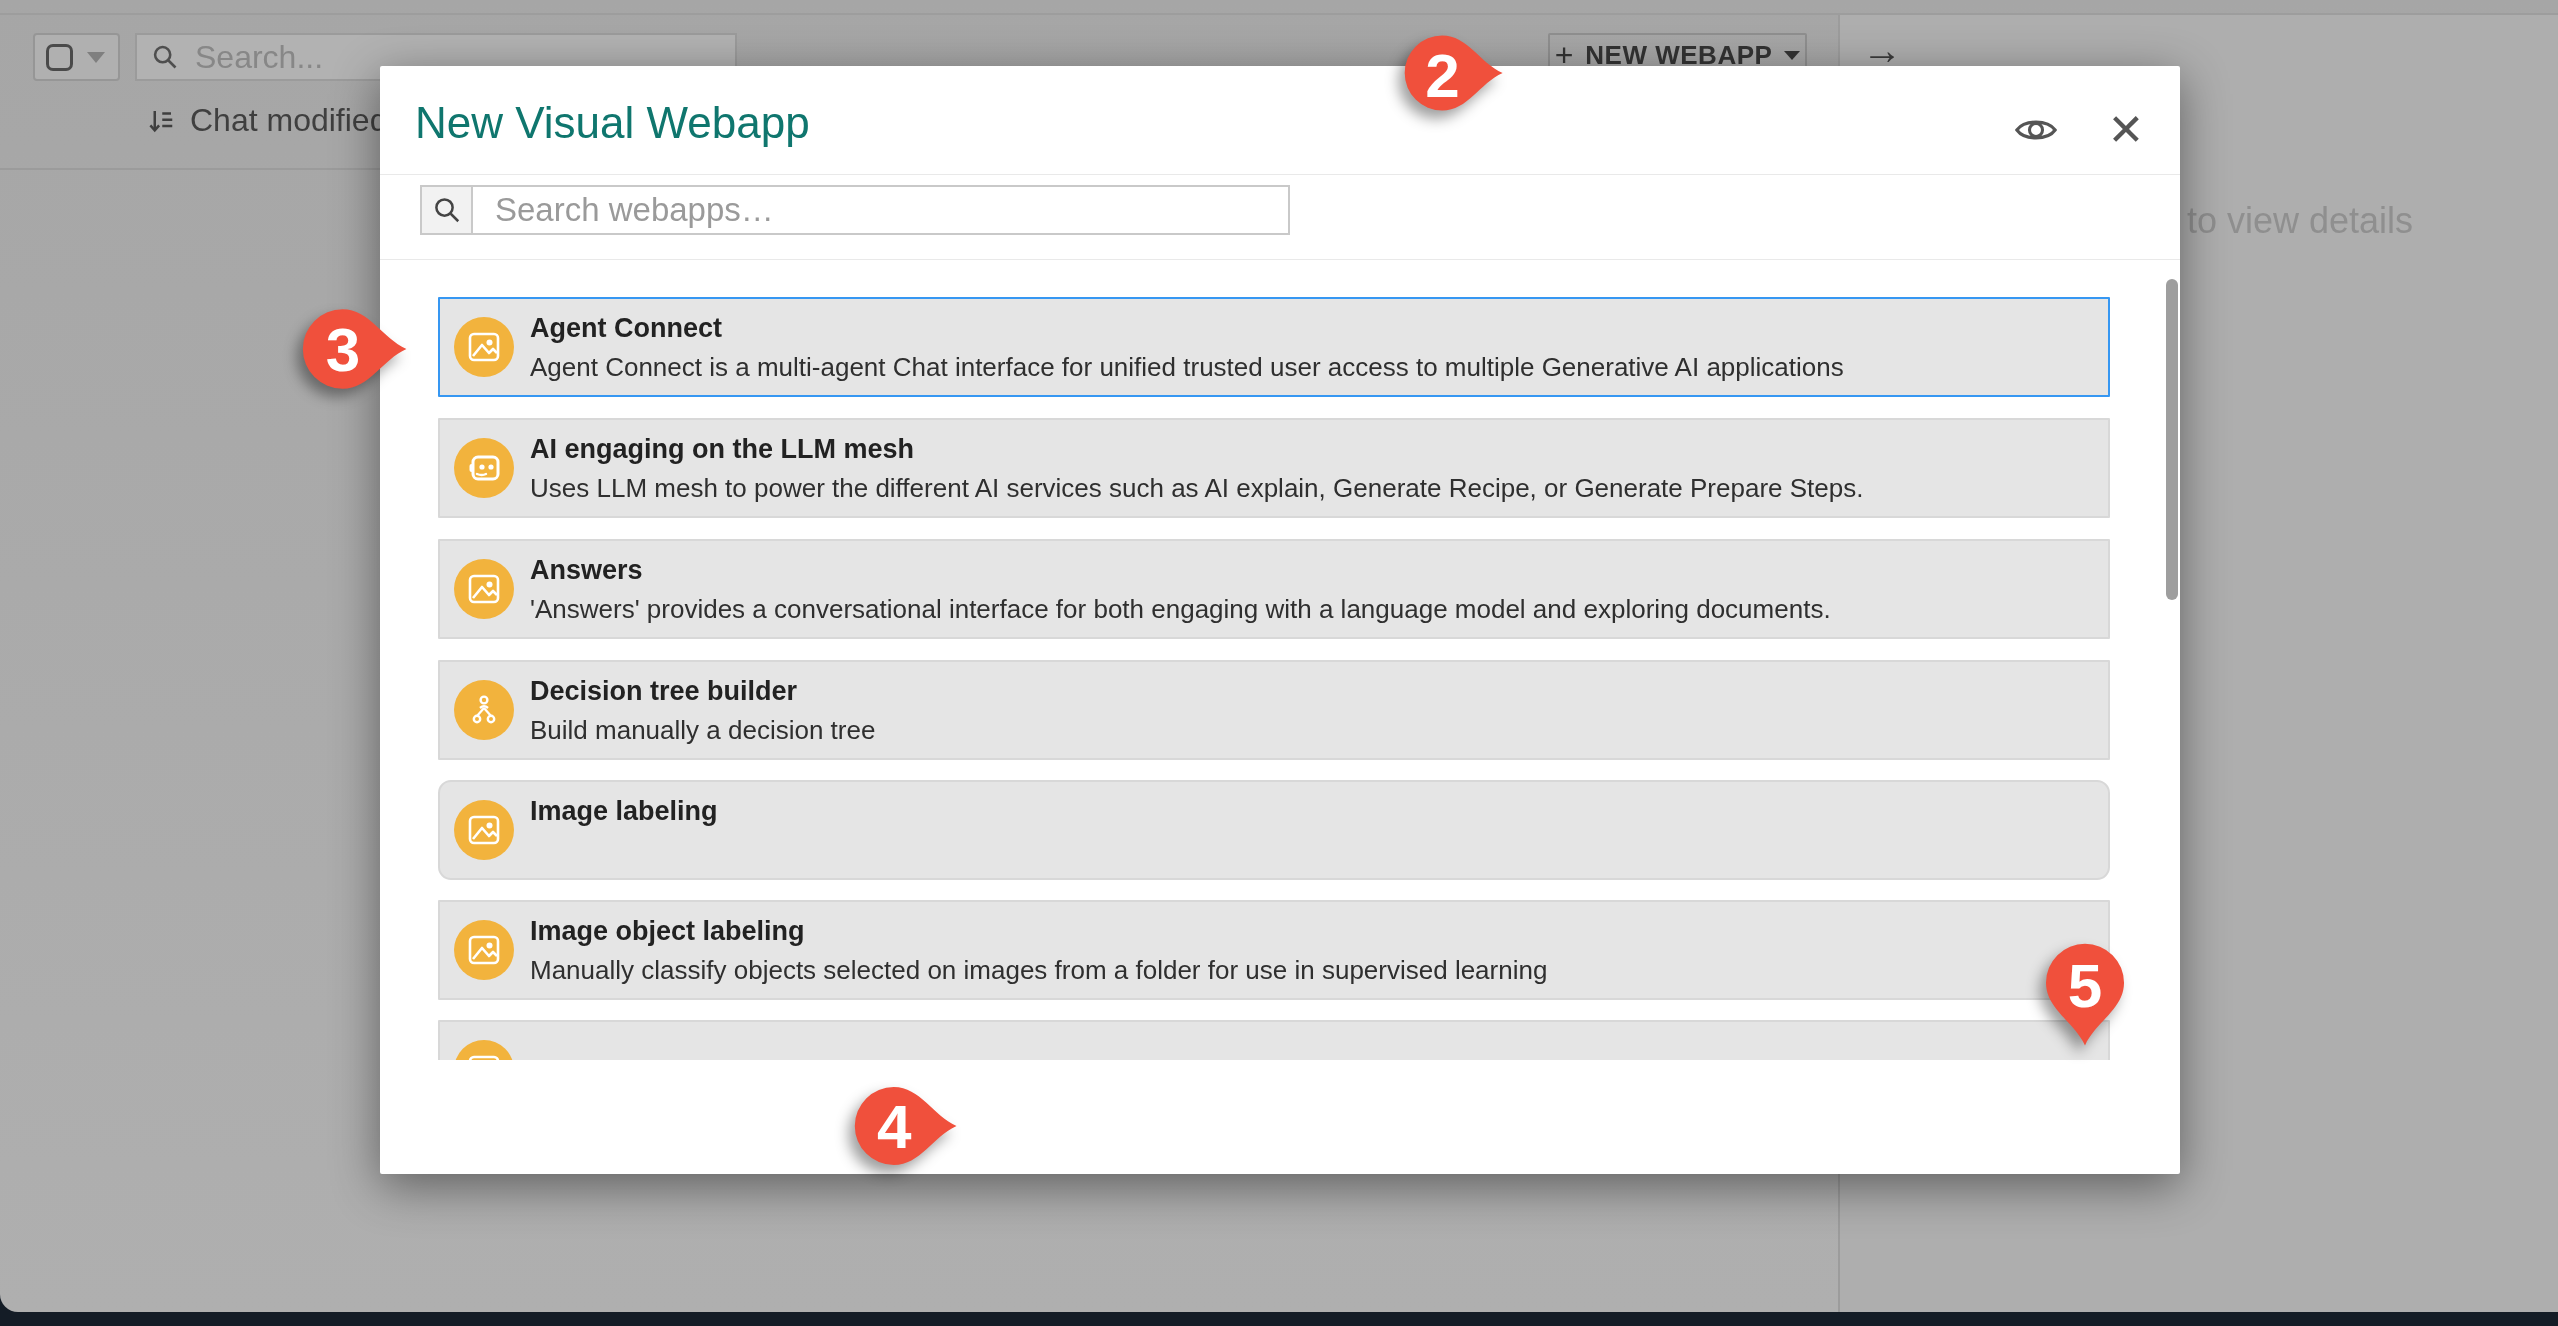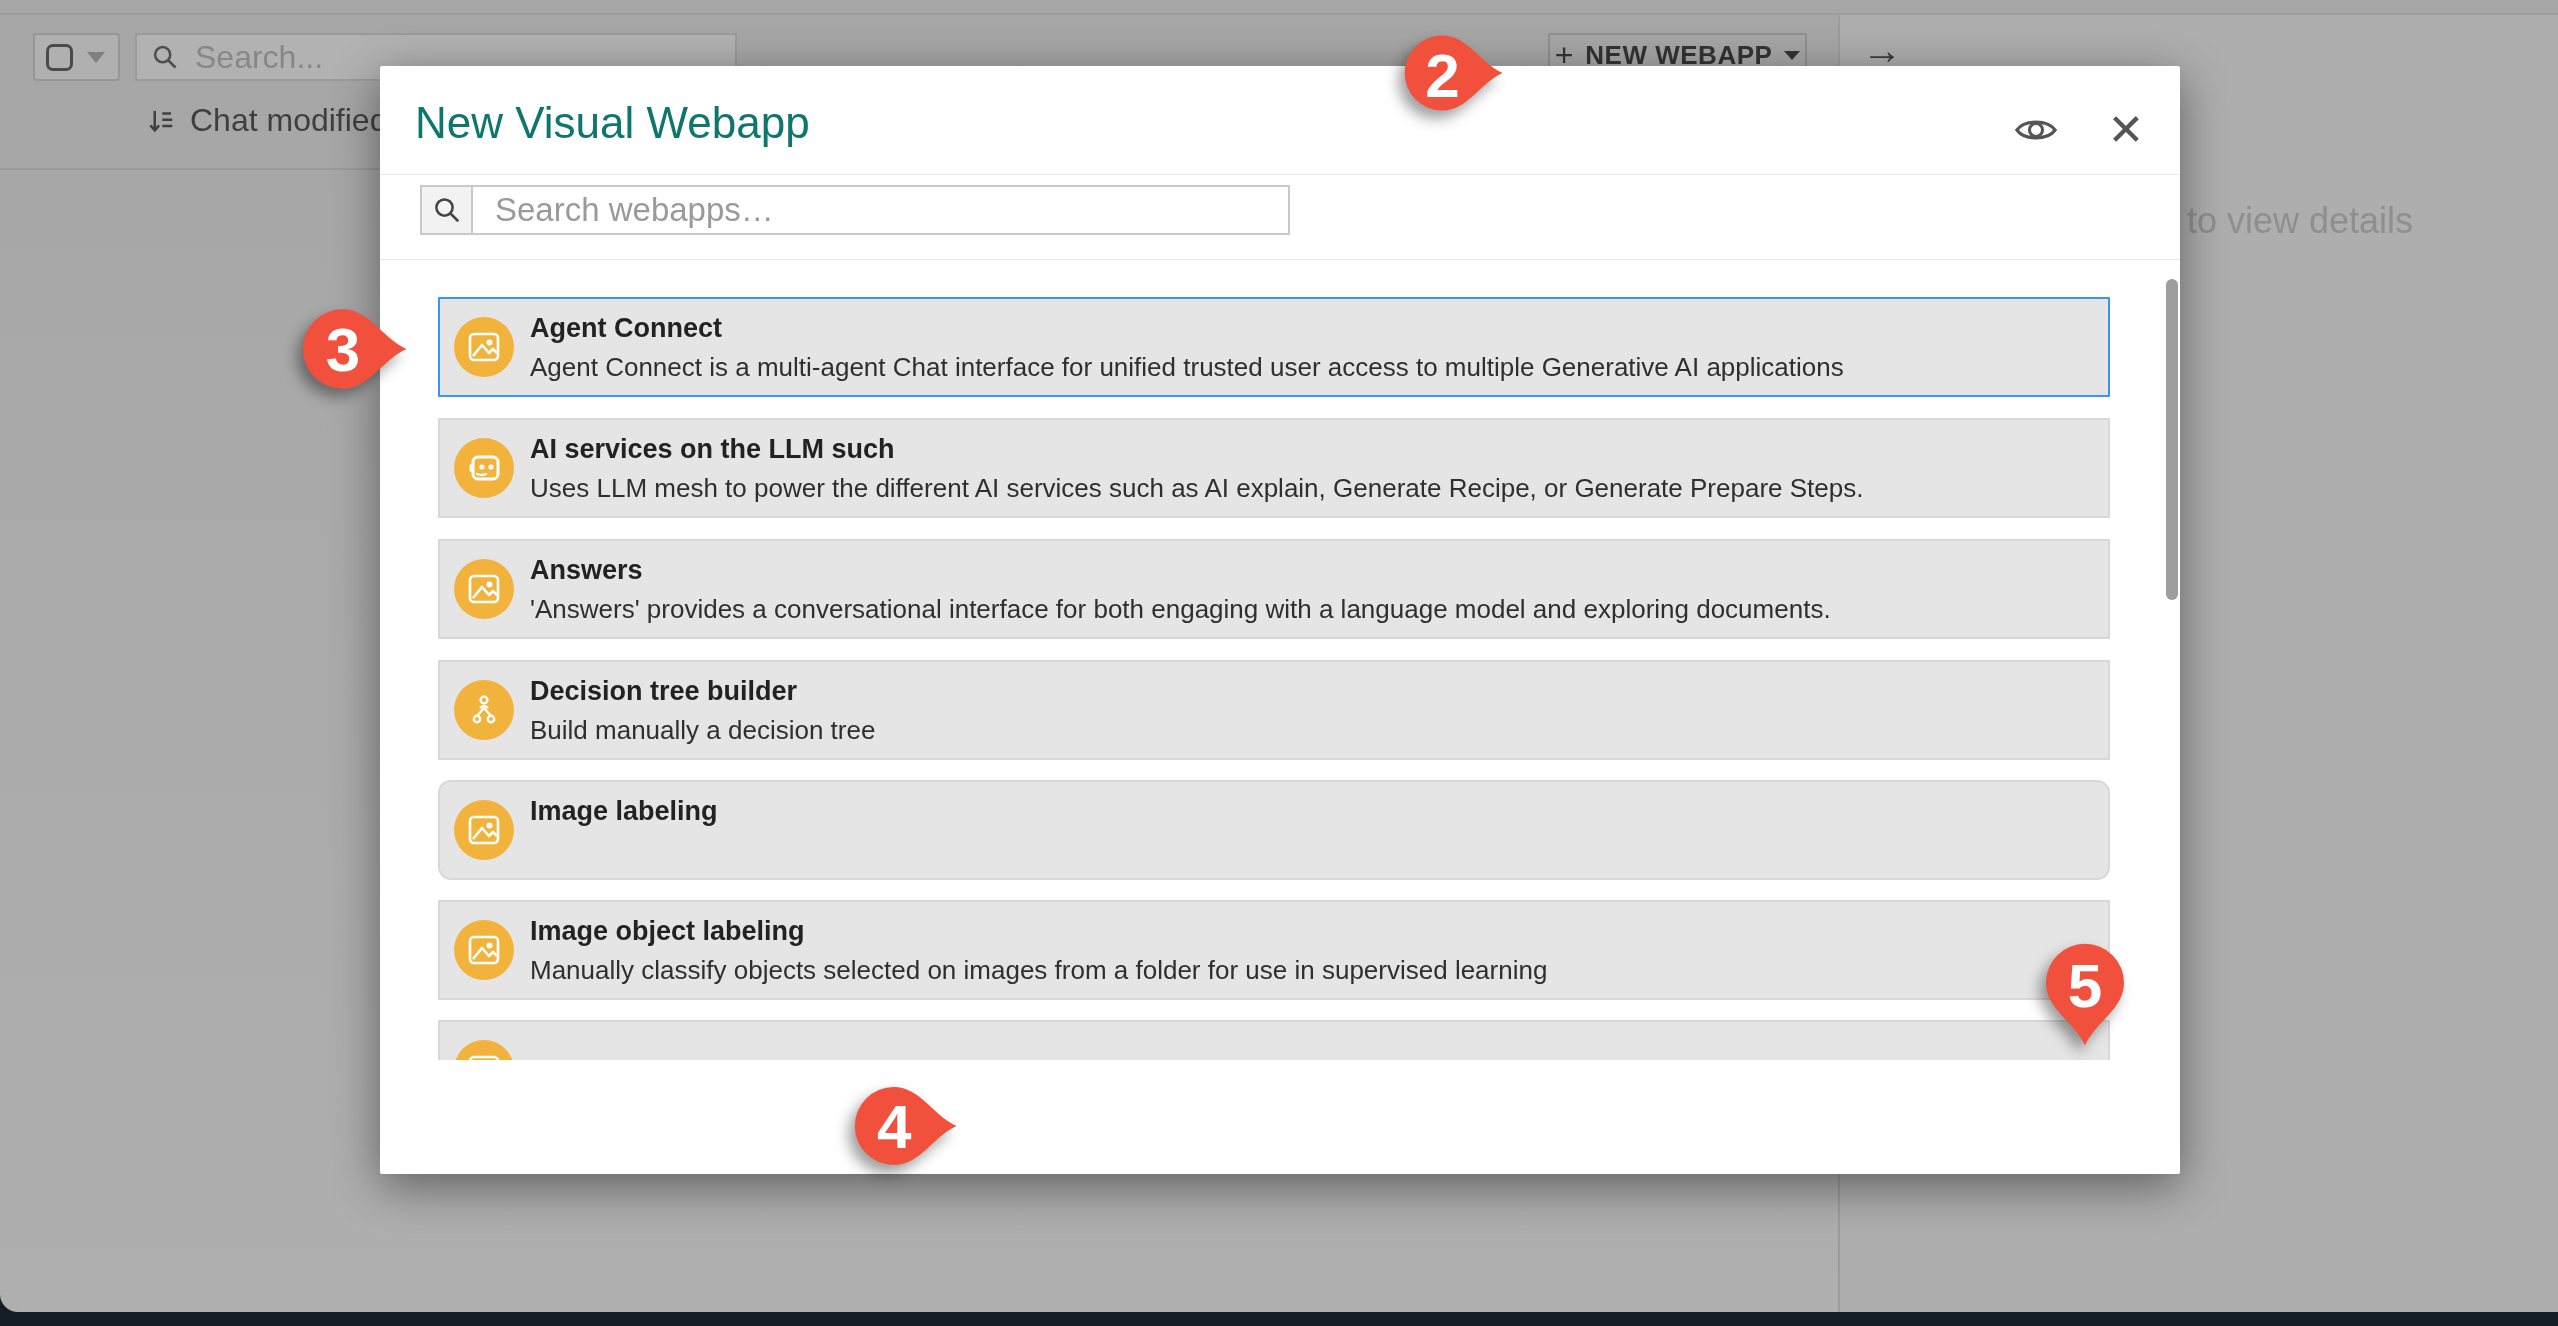--- a/index.html
+++ b/index.html
@@ -162,21 +162,21 @@
         <div class="webapp-item" style="top: 158px;">
           <div class="item-icon">
             <svg width="38" height="38" viewBox="0 0 38 38">
               <rect x="8" y="8" width="25" height="22" rx="5" fill="none" stroke="#fff" stroke-width="3"></rect>
               <rect x="4.5" y="15" width="4" height="8" rx="2" fill="#fff"></rect>
               <circle cx="17" cy="18" r="2.6" fill="#fff"></circle>
               <circle cx="26" cy="18" r="2.6" fill="#fff"></circle>
               <path d="M12 25 Q17 27 21 25" fill="none" stroke="#fff" stroke-width="2.4" stroke-linecap="round"></path>
             </svg>
           </div>
-          <div class="item-title">AI services on the LLM such</div>
+          <div class="item-title">AI engaging on the LLM mesh</div>
           <div class="item-desc">Uses LLM mesh to power the different AI services such as AI explain, Generate Recipe, or Generate Prepare Steps.</div>
         </div>
         <div class="webapp-item" style="top: 279px;">
           <div class="item-icon">
             <svg width="36" height="36" viewBox="0 0 36 36">
               <rect x="4" y="5" width="28" height="26" rx="4" fill="none" stroke="#fff" stroke-width="2.6"></rect>
               <circle cx="23.5" cy="13.5" r="3" fill="#fff"></circle>
               <path d="M7 27 L16 16 L23 24 L27 20 L31 24" fill="none" stroke="#fff" stroke-width="2.6" stroke-linejoin="round"></path>
             </svg>
           </div>

